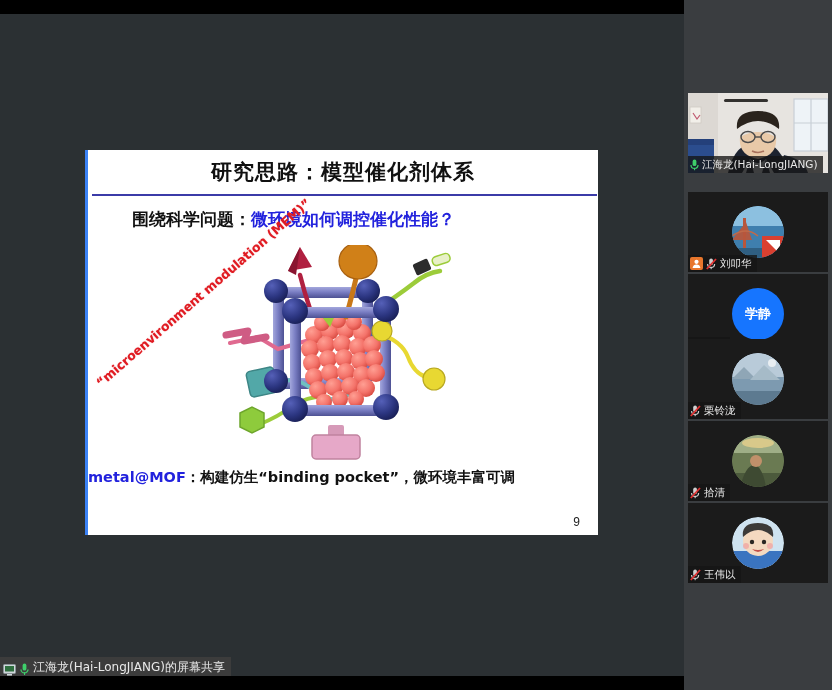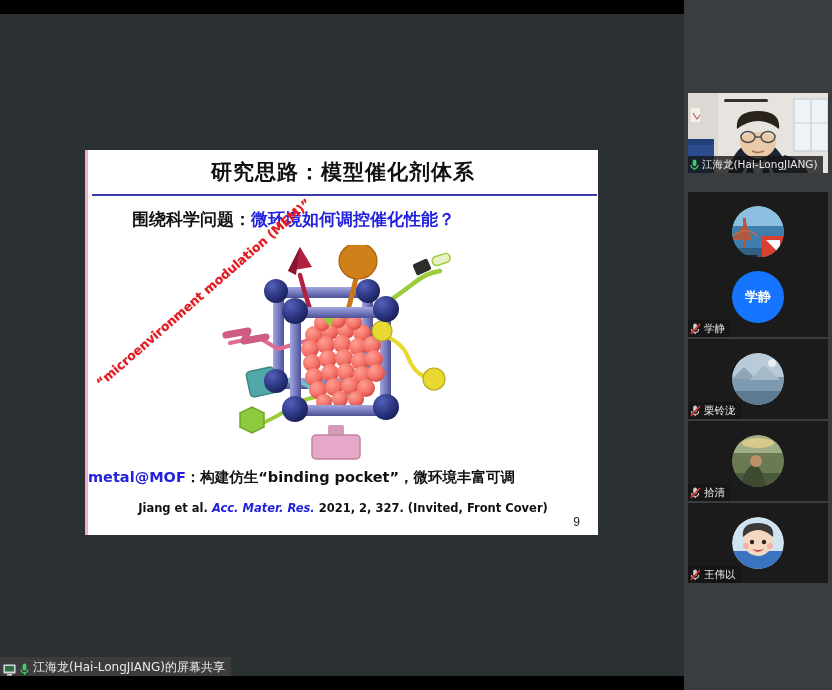--- a/index.html
+++ b/index.html
@@ -38,21 +38,21 @@
     width: 684px; height: 662px;
     background: #2b3033;
   }
 
   
   #slide {
     position: absolute;
     left: 85px; top: 136px;
     width: 513px; height: 385px;
     background: #ffffff;
-    border-left: 3px solid #f9a8d4;
+    border-left: 3px solid #3b82f6;
     overflow: hidden;
   }
   .slide-inner {
     position: absolute;
     left: 0; top: 0; right: 0; bottom: 0;
     background: #fff;
   }
   .slide-title {
     position: absolute;
     left: 0; top: 8px; width: 100%;
@@ -361,23 +361,20 @@
                 <circle cx="77" cy="164" r="13"></circle>
                 <circle cx="168" cy="162" r="13"></circle>
               </g>
             </svg>
           </div>
 
           <div class="slide-footer-line">
             <span class="blue">metal@MOF</span><span>：构建仿生“binding pocket”，微环境丰富可调</span>
           </div>
 
-          <div class="slide-citation">
-            <span>Jiang et al. </span><span class="jrnl">Acc. Mater. Res.</span><span> 2021, 2, 327. (Invited, Front Cover)</span>
-          </div>
 
           <div class="slide-pagenum">9</div>
         </div>
       </div>
 
     </div>
 
     <div class="letterbox bottom"></div>
 
     <div id="share-status">
@@ -474,21 +471,21 @@
             <rect x="3.2" y="0.5" width="3.8" height="6.6" rx="1.9" fill="#cfcfcf"></rect>
             <path d="M1.6 6a3.5 3.5 0 0 0 7 0" stroke="#cfcfcf" stroke-width="1.2" fill="none"></path>
             <rect x="4.6" y="8.8" width="1.1" height="2.4" fill="#cfcfcf"></rect>
             <line x1="0.8" y1="11" x2="10" y2="1" stroke="#e03030" stroke-width="1.8"></line>
           </svg>
         </span>
         <span class="nm">刘叩华</span>
       </div>
     </div>
 
-    <div class="tile" style="top:257px">
+    <div class="tile" style="top:274px">
       <div class="tile-avatar-wrap">
         <div class="avatar-circle avatar-initials">学静</div>
       </div>
       <div class="tile-label">
         <span class="ico">
           <svg width="11" height="12" viewBox="0 0 11 12">
             <rect x="3.2" y="0.5" width="3.8" height="6.6" rx="1.9" fill="#cfcfcf"></rect>
             <path d="M1.6 6a3.5 3.5 0 0 0 7 0" stroke="#cfcfcf" stroke-width="1.2" fill="none"></path>
             <rect x="4.6" y="8.8" width="1.1" height="2.4" fill="#cfcfcf"></rect>
             <line x1="0.8" y1="11" x2="10" y2="1" stroke="#e03030" stroke-width="1.8"></line>

